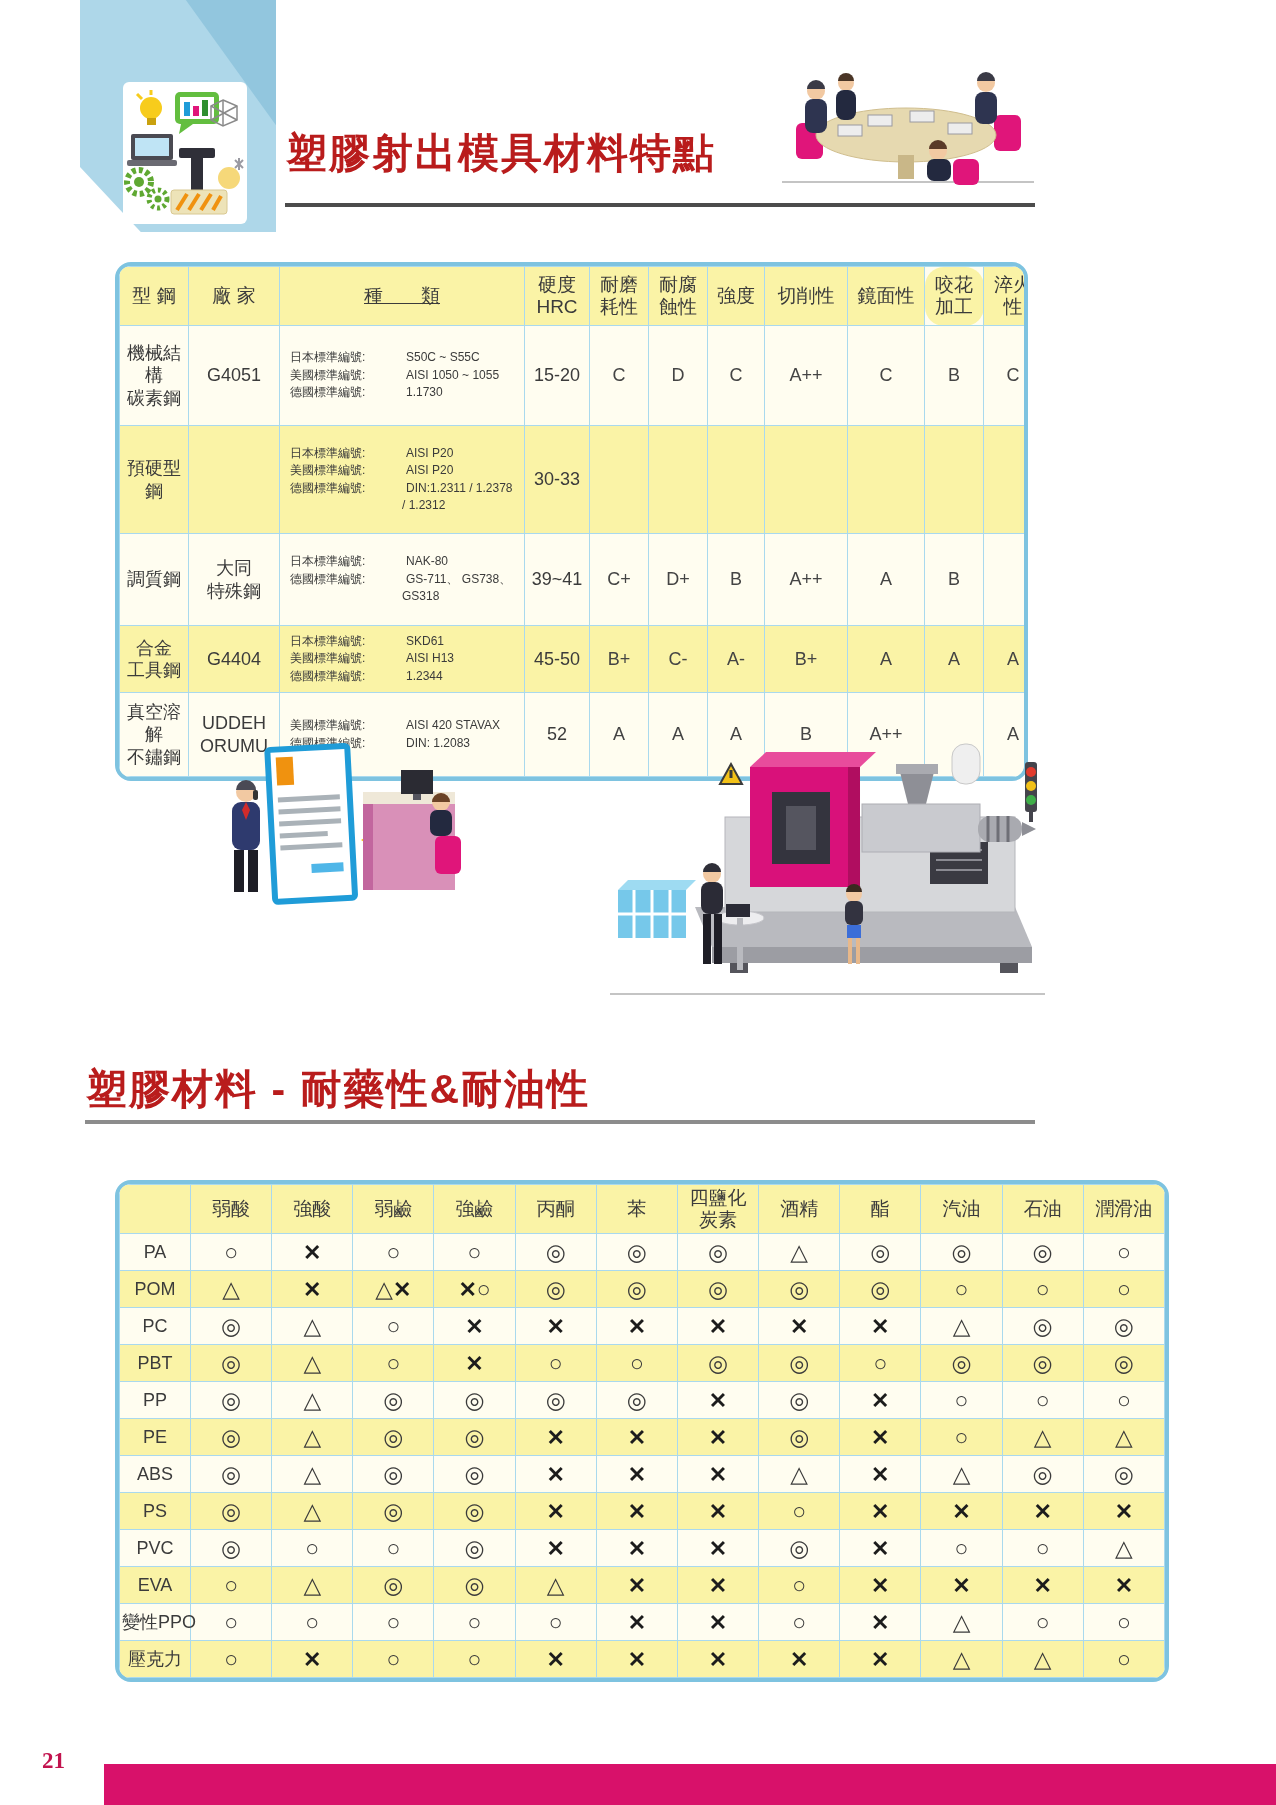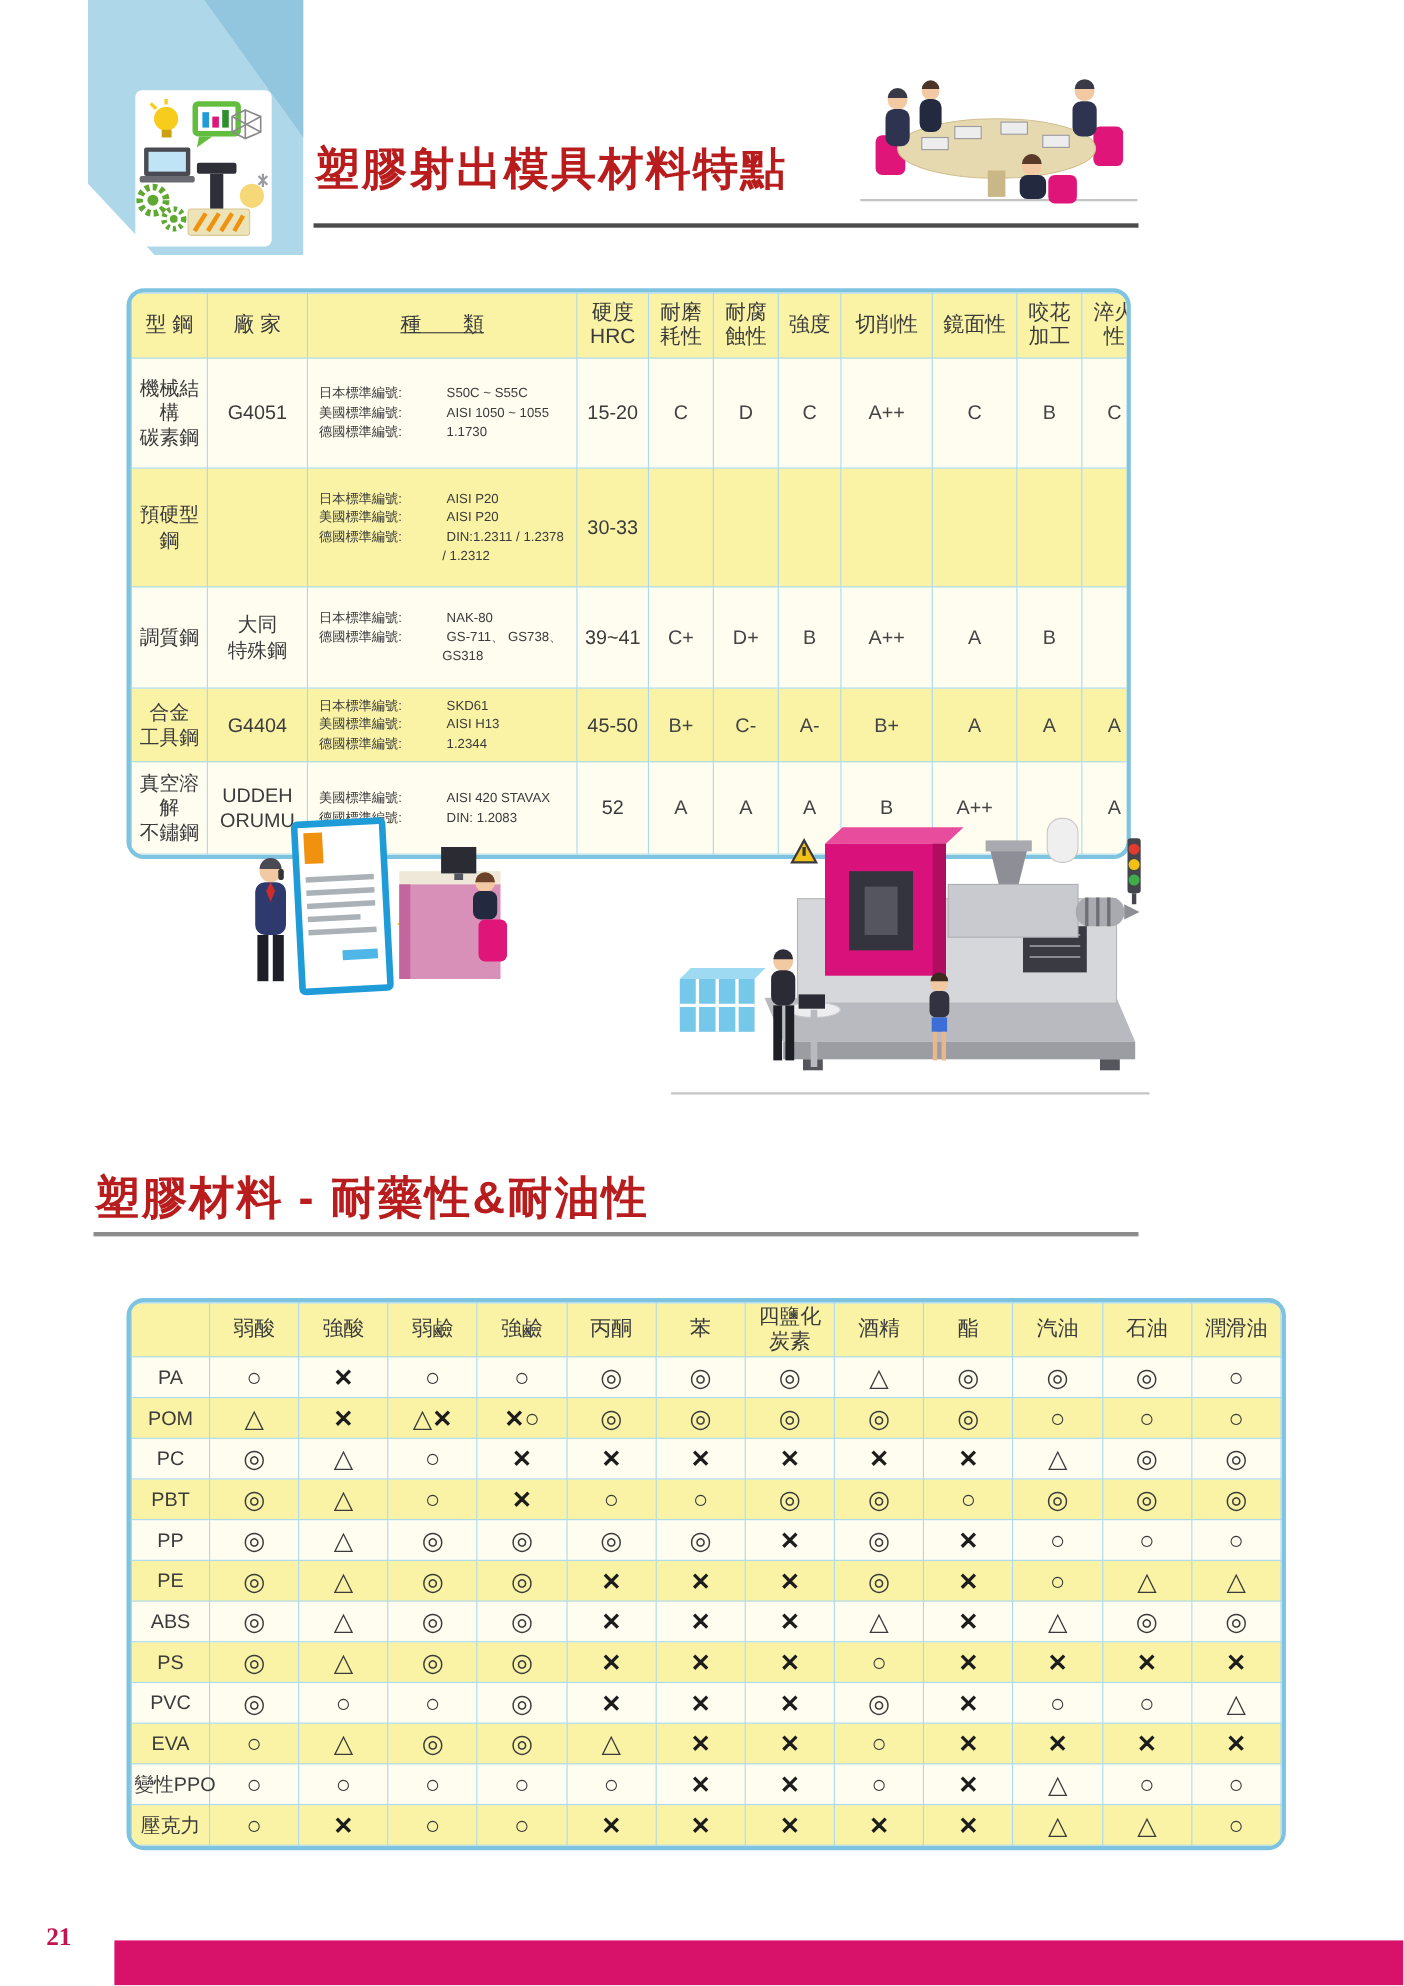--- a/index.html
+++ b/index.html
@@ -143,21 +143,21 @@
             <th style="width: 240px; text-decoration: underline;">種　　類</th>
             <th style="width: 60px;">硬度
 HRC</th>
             <th style="width: 54px;">耐磨
 耗性</th>
             <th style="width: 54px;">耐腐
 蝕性</th>
             <th style="width: 52px;">強度</th>
             <th style="width: 78px;">切削性</th>
             <th style="width: 72px;">鏡面性</th>
-            <th style="width: 54px;">咬花
+            <th style="width: 54px; border-radius: 19px;">咬花
 加工</th>
             <th style="width: 54px;">淬火性</th>
           </tr>
         </thead>
         <tbody id="t1body">
           <tr class="ivory" style="height: 100px;">
             <td class="c-type">機械結構
 碳素鋼</td>
             <td class="c-maker">G4051</td>
             <td class="c-specs">

